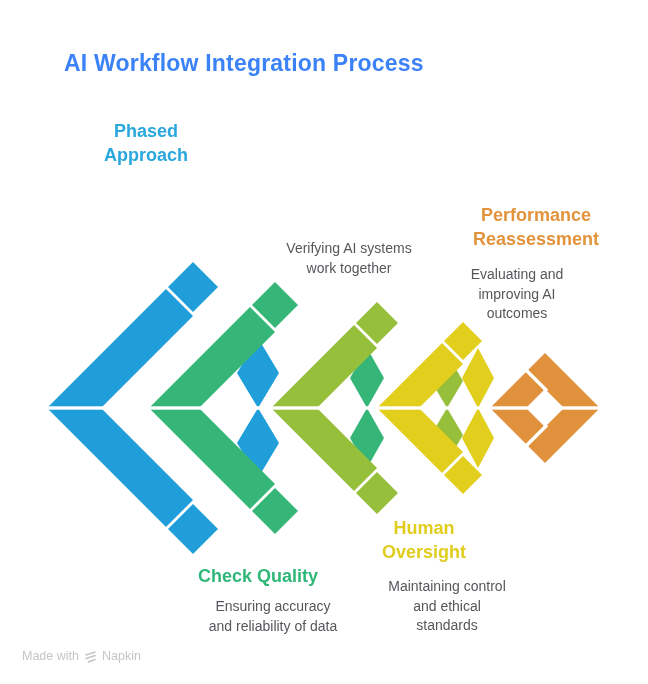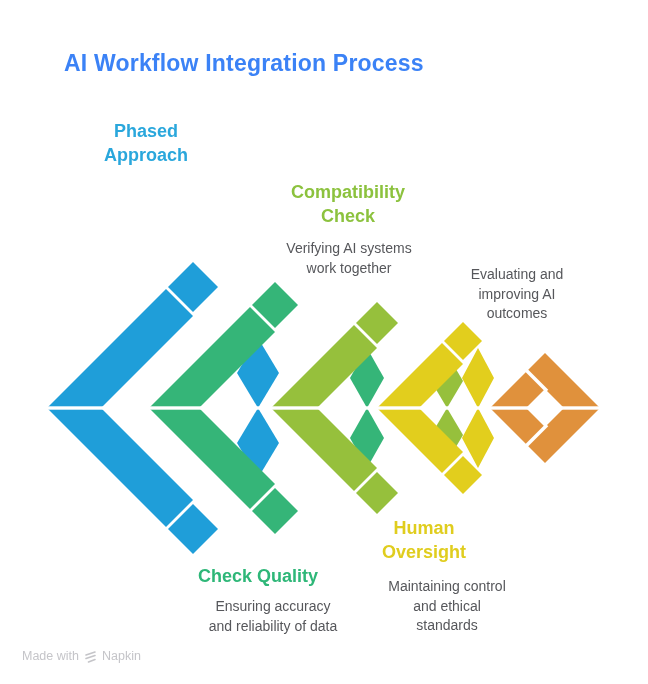--- a/index.html
+++ b/index.html
@@ -92,31 +92,31 @@
     </g>
   </svg>
 
   <div class="step-label" id="label-0" style="color: rgb(42, 167, 220);">Phased
 Approach</div>
 
   <div class="step-label" id="label-1" style="color: rgb(46, 183, 120);">Check Quality</div>
   <div class="step-desc" id="desc-1">Ensuring accuracy
 and reliability of data</div>
 
-  <div class="step-label" id="label-2" style="color: rgb(140, 194, 62);">Compatibility
-Check</div>
   <div class="step-desc" id="desc-2">Verifying AI systems
 work together</div>
 
   <div class="step-label" id="label-3" style="color: rgb(224, 205, 30);">Human
 Oversight</div>
   <div class="step-desc" id="desc-3">Maintaining control
 and ethical
 standards</div>
 
+  <div class="step-label" id="label-4" style="color: rgb(226, 147, 59);">Performance
+Reassessment</div>
   <div class="step-desc" id="desc-4">Evaluating and
 improving AI
 outcomes</div>
 
   <div class="watermark">
     <span>Made with</span>
     <svg width="13" height="13" viewBox="0 0 13 13">
       <path d="M2 5 L11 2 M2 8.5 L11 5.5 M4.5 12 L11 9.5" stroke="#c5c5c9" stroke-width="1.6" fill="none" stroke-linecap="round"></path>
     </svg>
     <span>Napkin</span>

